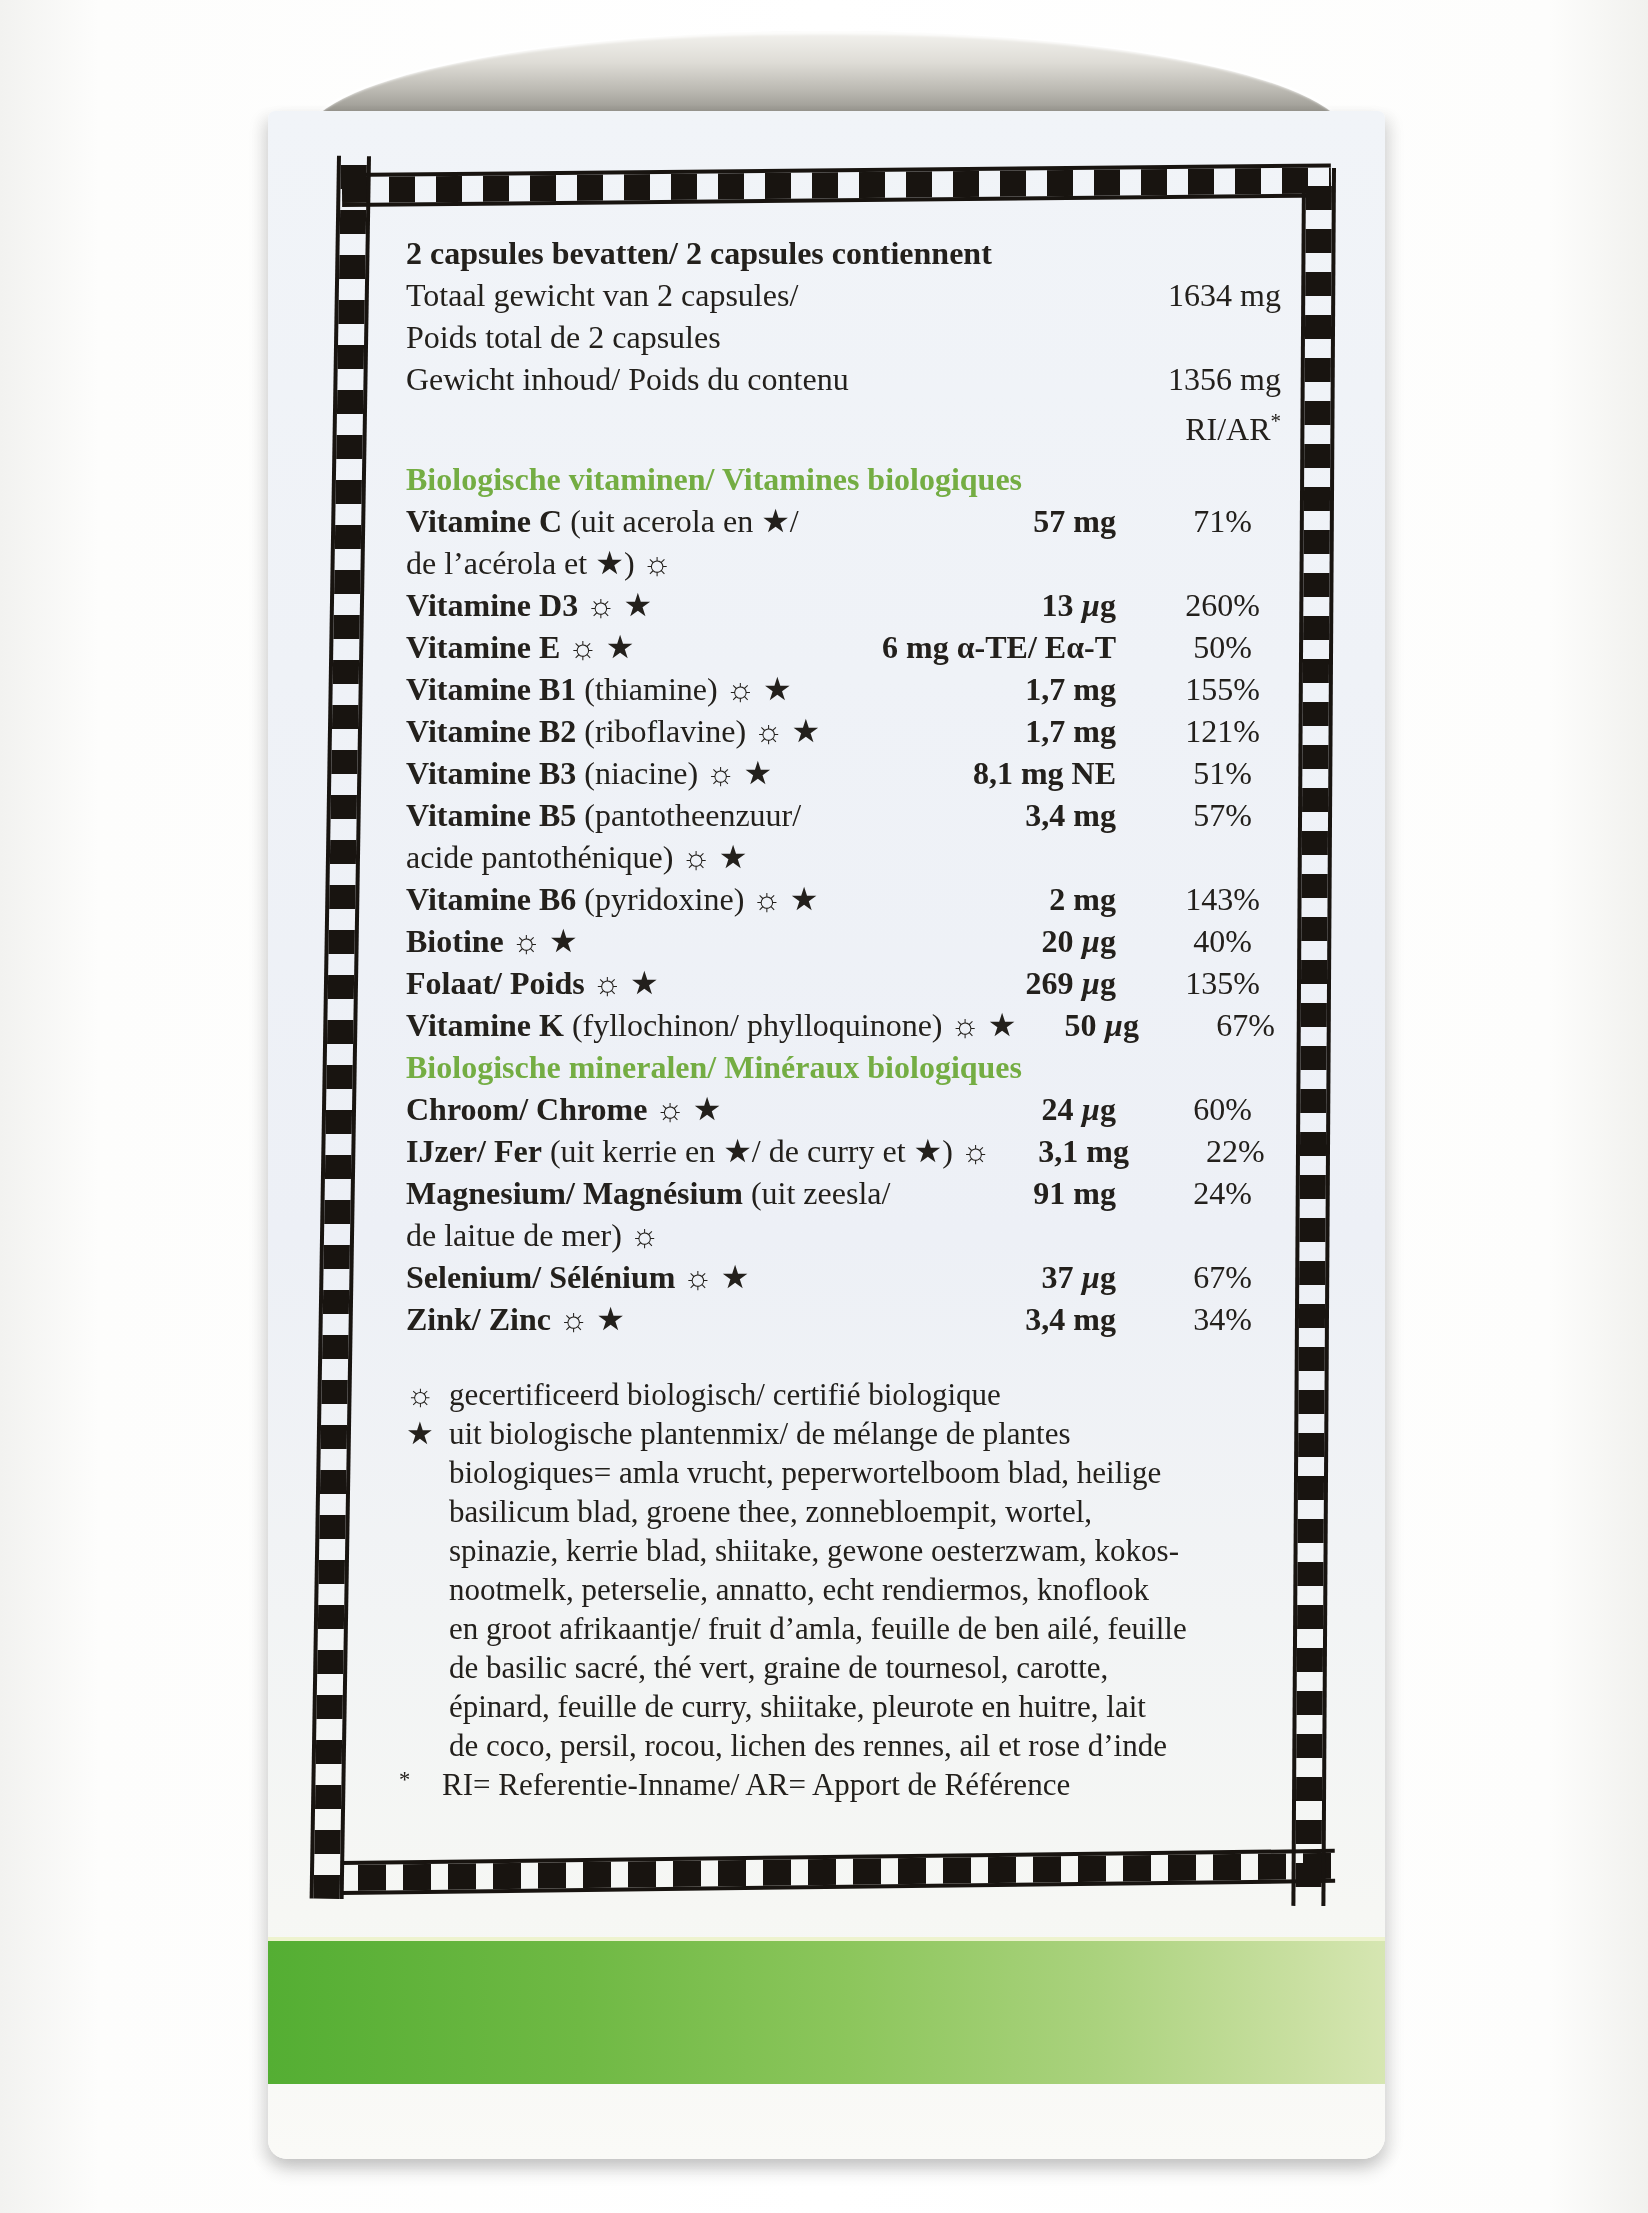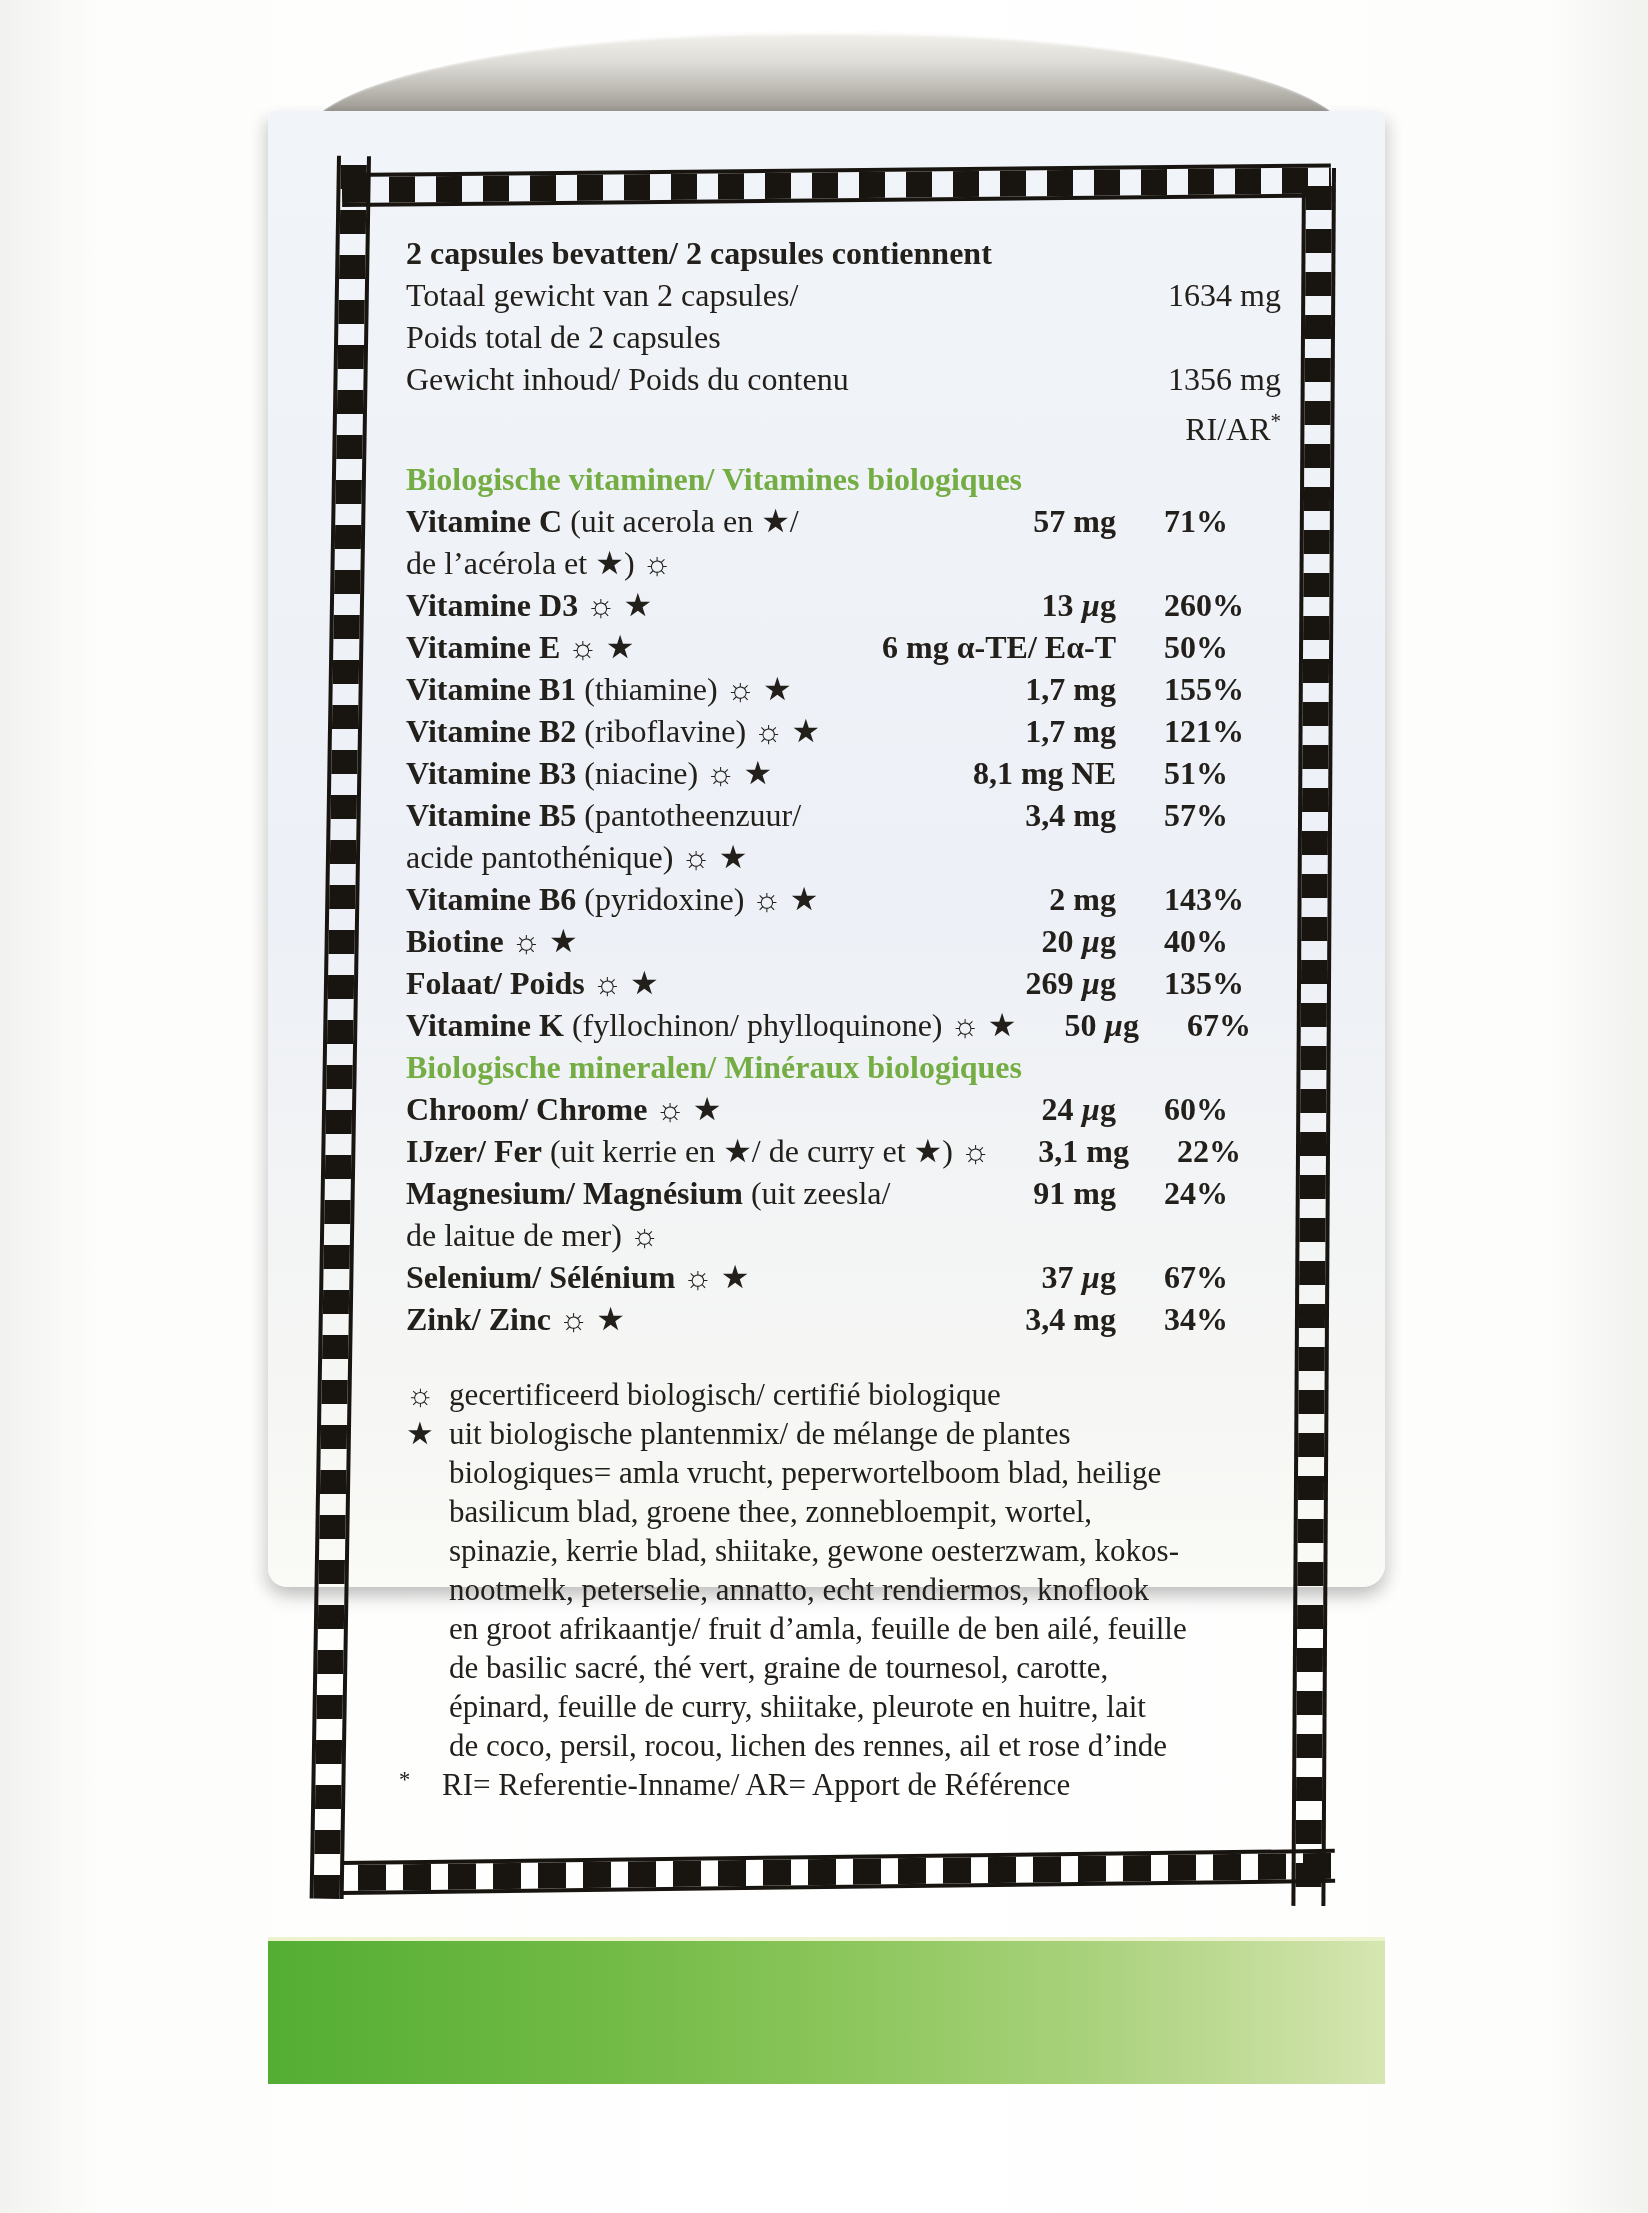--- a/index.html
+++ b/index.html
@@ -12,21 +12,21 @@
   
   .box-lid{
     position:absolute;left:304px;top:31px;width:1045px;height:105px;
     border-radius:50% 50% 0 0 / 100% 100% 0 0;
     background:linear-gradient(180deg,#f3f2ee 0%,#dedcd6 30%,#bdbbb4 55%,#96948d 80%,#b0aea7 97%);
     border-bottom:4.3px solid #57554f;
     box-shadow:inset 0 3.5px 2.6px rgba(255,255,255,.8);
   }
   
   .box-face{
-    position:absolute;left:268px;top:111px;width:1117px;height:1476px;
+    position:absolute;left:268px;top:111px;width:1117px;height:2048px;
     background:linear-gradient(180deg,#f1f4f8 0%,#edf0f6 55%,#f6f7f4 88%,#fafaf7 100%);
     border-radius:7px 7px 22.5px 19px;
     box-shadow:0 10.4px 17.3px rgba(0,0,0,.16),-8.6px 5.2px 14px rgba(0,0,0,.05),8.6px 5.2px 14px rgba(0,0,0,.05);
   }
   
   .frame{position:absolute;left:69px;top:62px;width:999px;height:1722px;}
   .fs{position:absolute;}
   .fs-h{
     height:26px;border-top:4.3px solid #181410;border-bottom:4.3px solid #181410;
     background:repeating-linear-gradient(90deg,#181410 0 26px,transparent 26px 47px);
@@ -45,21 +45,21 @@
   .content{
     position:absolute;left:138px;top:121px;width:875px;
     font-size:32px;line-height:42px;
   }
   .serving{font-weight:bold;}
   .row{display:flex;align-items:baseline;gap:48px;}
   .nm{flex:1 1 auto;white-space:nowrap;}
   .nm b{font-weight:bold;}
   .amt{white-space:nowrap;text-align:right;font-weight:bold;}
   .amt.full{font-weight:normal;}
-  .pct{width:117px;flex:none;text-align:left;font-weight:bold;white-space:nowrap;}
+  .pct{width:117px;flex:none;text-align:center;font-weight:normal;white-space:nowrap;}
   .ri-line{text-align:right;}
   .ri-line sup{font-size:21px;}
   .shead{font-weight:bold;color:#74ad43;}
   .shead.first{margin-top:8.6px;}
   
   .legend{margin-top:35px;font-size:31px;line-height:39px;}
   .leg{display:flex;align-items:flex-start;}
   .lic{width:43px;flex:none;}
   .ltext{flex:1;white-space:nowrap;}
   .footnote{display:flex;font-size:31px;line-height:39px;}

